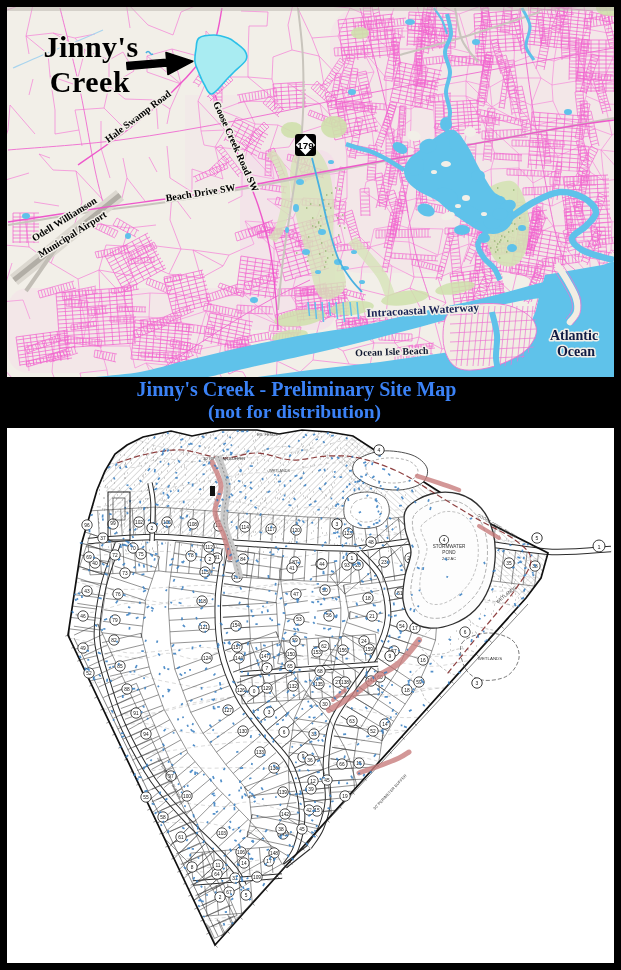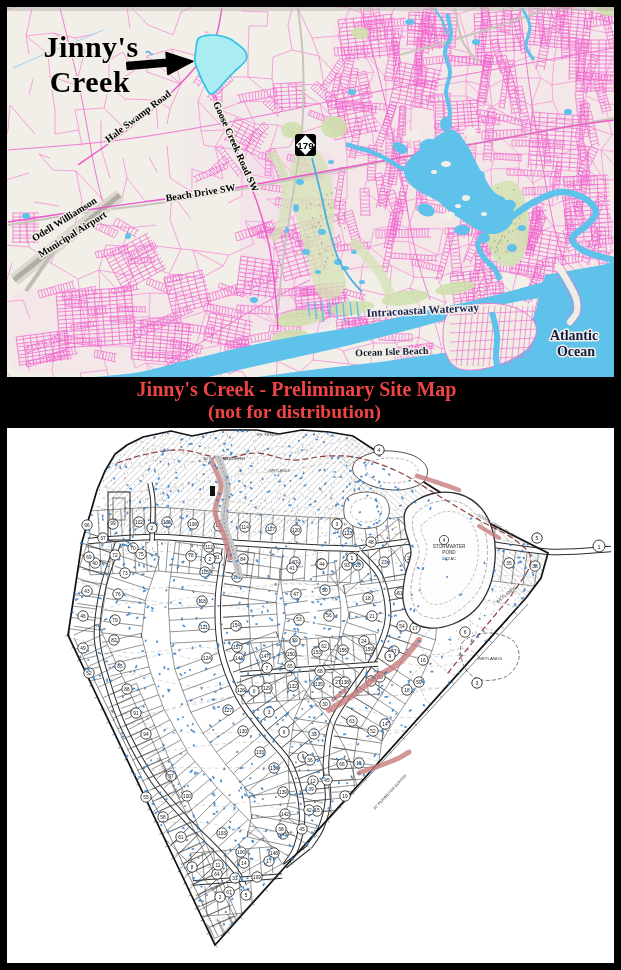--- a/index.html
+++ b/index.html
@@ -1,19 +1,19 @@
 <!DOCTYPE html>
 <html><head>
 <meta charset="utf-8">
 <style>
 html,body{margin:0;padding:0;}
 body{width:621px;height:970px;background:#000;position:relative;overflow:hidden;
   font-family:"Liberation Sans",sans-serif;}
 #topmap{position:absolute;left:7px;top:7px;width:509px;height:370px;}
-#banner{position:absolute;left:0;top:377px;width:621px;height:51px;background:#000;color:#ef4444;
+#banner{position:absolute;left:0;top:377px;width:621px;height:51px;background:#000;color:#3b82f6;
   font-family:"Liberation Serif",serif;font-weight:bold;text-align:center;}
 #banner .l1{font-size:20px;line-height:23px;margin-top:1px;margin-left:-28px;}
 #banner .l2{font-size:19.5px;line-height:21px;margin-left:-32px;}
 #plan{position:absolute;left:7px;top:428px;width:607px;height:535px;background:#fff;}
 </style>
 </head>
 <body>
 
 <div id="topmap">
 <svg width="607" height="370" viewBox="0 0 607 370">

